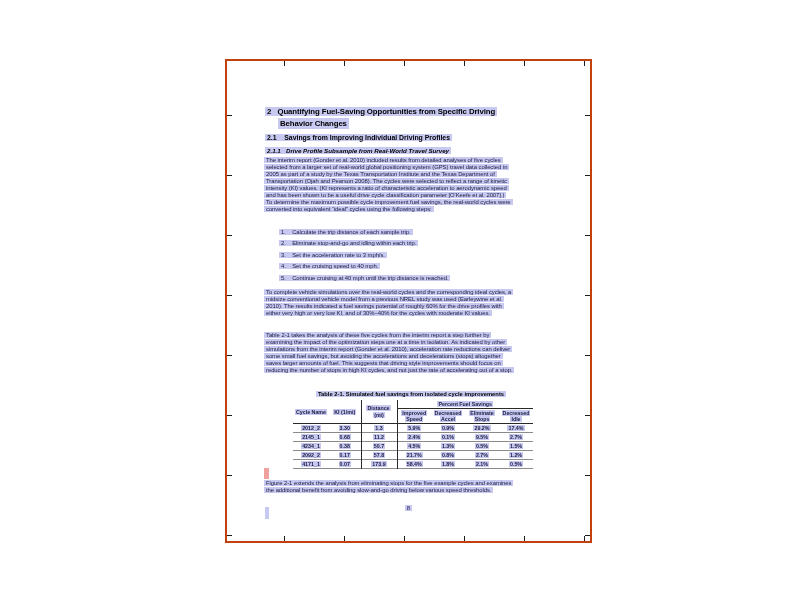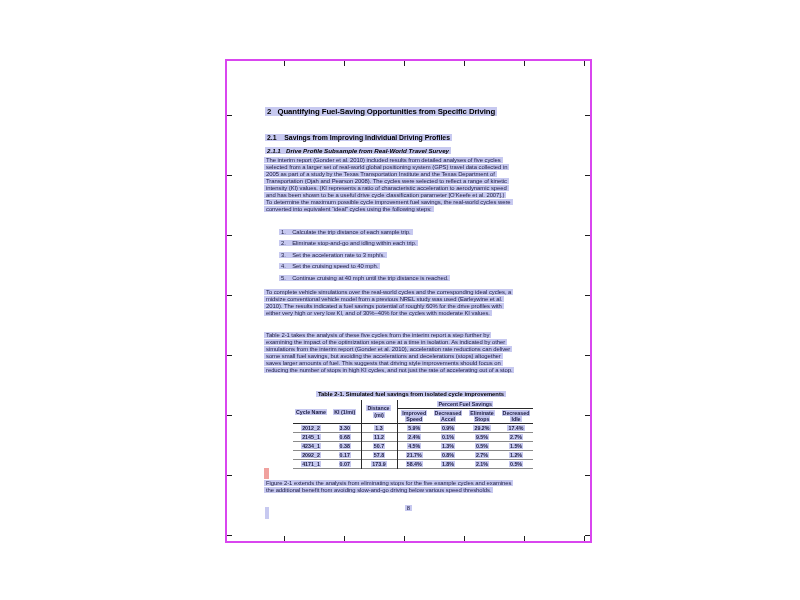--- a/index.html
+++ b/index.html
@@ -1,19 +1,19 @@
 <!DOCTYPE html>
 <html style="--hl: #c7c9f0; --hlpink: #f0a19e; --txt: #1c1c40;"><head>
 <meta charset="utf-8">
 <style>
   html,body{margin:0;padding:0;background:#ffffff;}
   body{width:800px;height:600px;font-family:"Liberation Sans",sans-serif;}
   .canvas{position:relative;width:800px;height:600px;background:#fff;overflow:hidden;}
   .frame{position:absolute;left:225px;top:59px;width:367px;height:484px;
-         border:2px solid #d946ef;box-sizing:border-box;background:#fff;}
+         border:2px solid #c2410c;box-sizing:border-box;background:#fff;}
   .tick{position:absolute;background:#1f1f1f;}
   .content{position:absolute;left:0;top:0;width:363px;height:480px;}
   .blk{position:absolute;}
   .hl{background:var(--hl);padding:0 2px;white-space:pre;
       box-decoration-break:clone;-webkit-box-decoration-break:clone;}
   .heading{font-size:7.8px;font-weight:bold;letter-spacing:-0.1px;
            line-height:11.6px;color:#000;}
   .heading .l2{margin-left:13px;display:inline-block;}
   .sub1{font-size:6.9px;font-weight:bold;color:#000;}
   .sub2{font-size:6.2px;font-weight:bold;font-style:italic;color:#000;}
@@ -35,20 +35,21 @@
 </style>
 </head>
 <body>
 
 <div class="canvas">
   <div class="frame">
     <div class="content">
 
       <div class="blk heading" style="left:38px;top:45px;">
         <div><span class="hl">2   Quantifying Fuel-Saving Opportunities from Specific Driving</span></div>
+        <div><span class="hl l2">Behavior Changes</span></div>
       </div>
 
       <div class="blk sub1" style="left:38px;top:73px;">
         <span class="hl">2.1    Savings from Improving Individual Driving Profiles</span>
       </div>
 
       <div class="blk sub2" style="left:38px;top:86px;">
         <span class="hl">2.1.1   Drive Profile Subsample from Real-World Travel Survey</span>
       </div>
 

